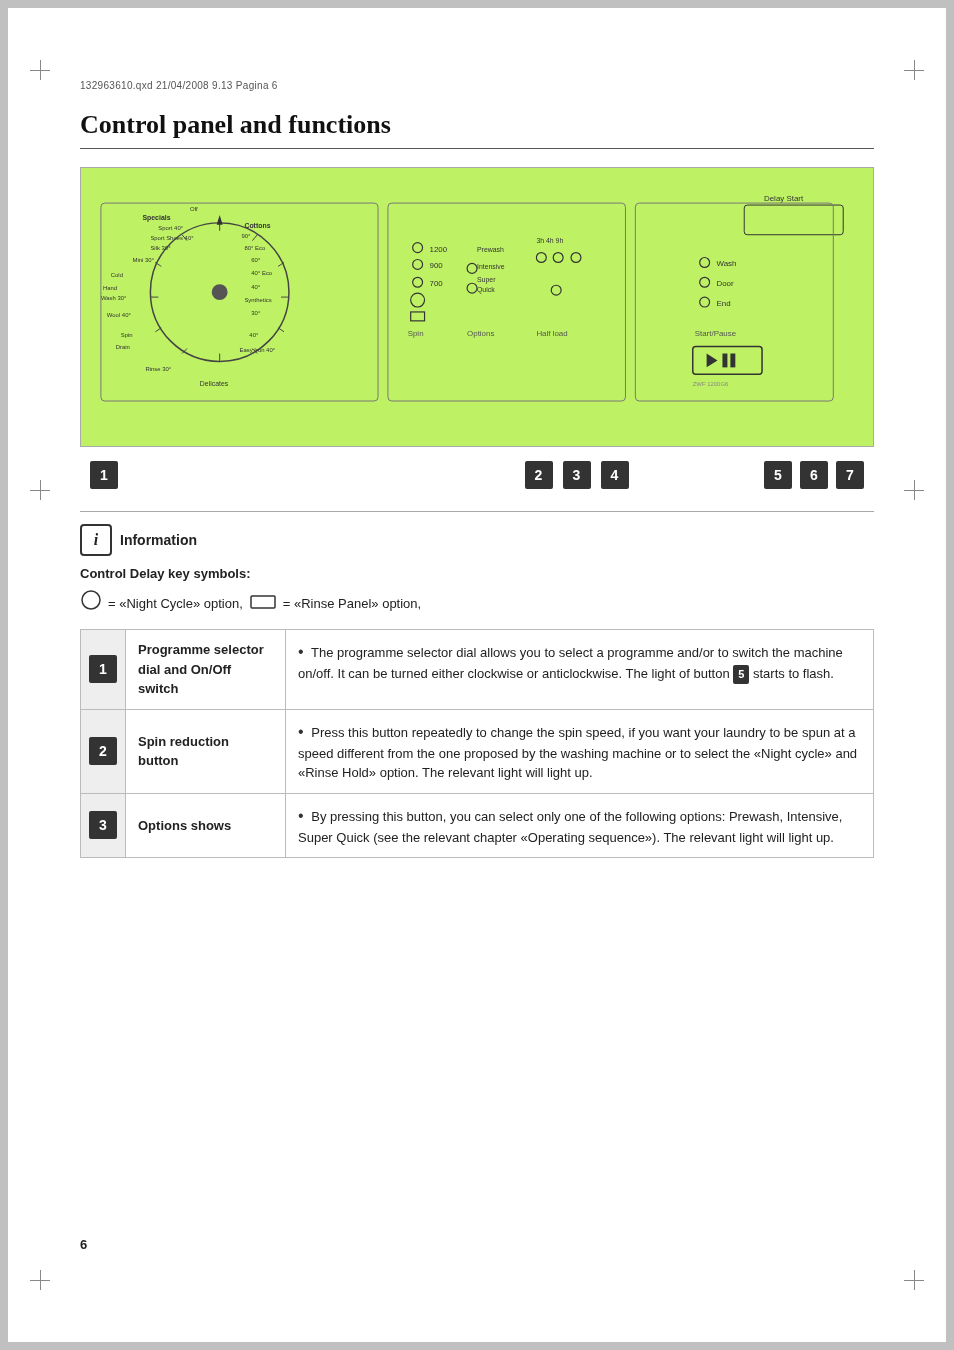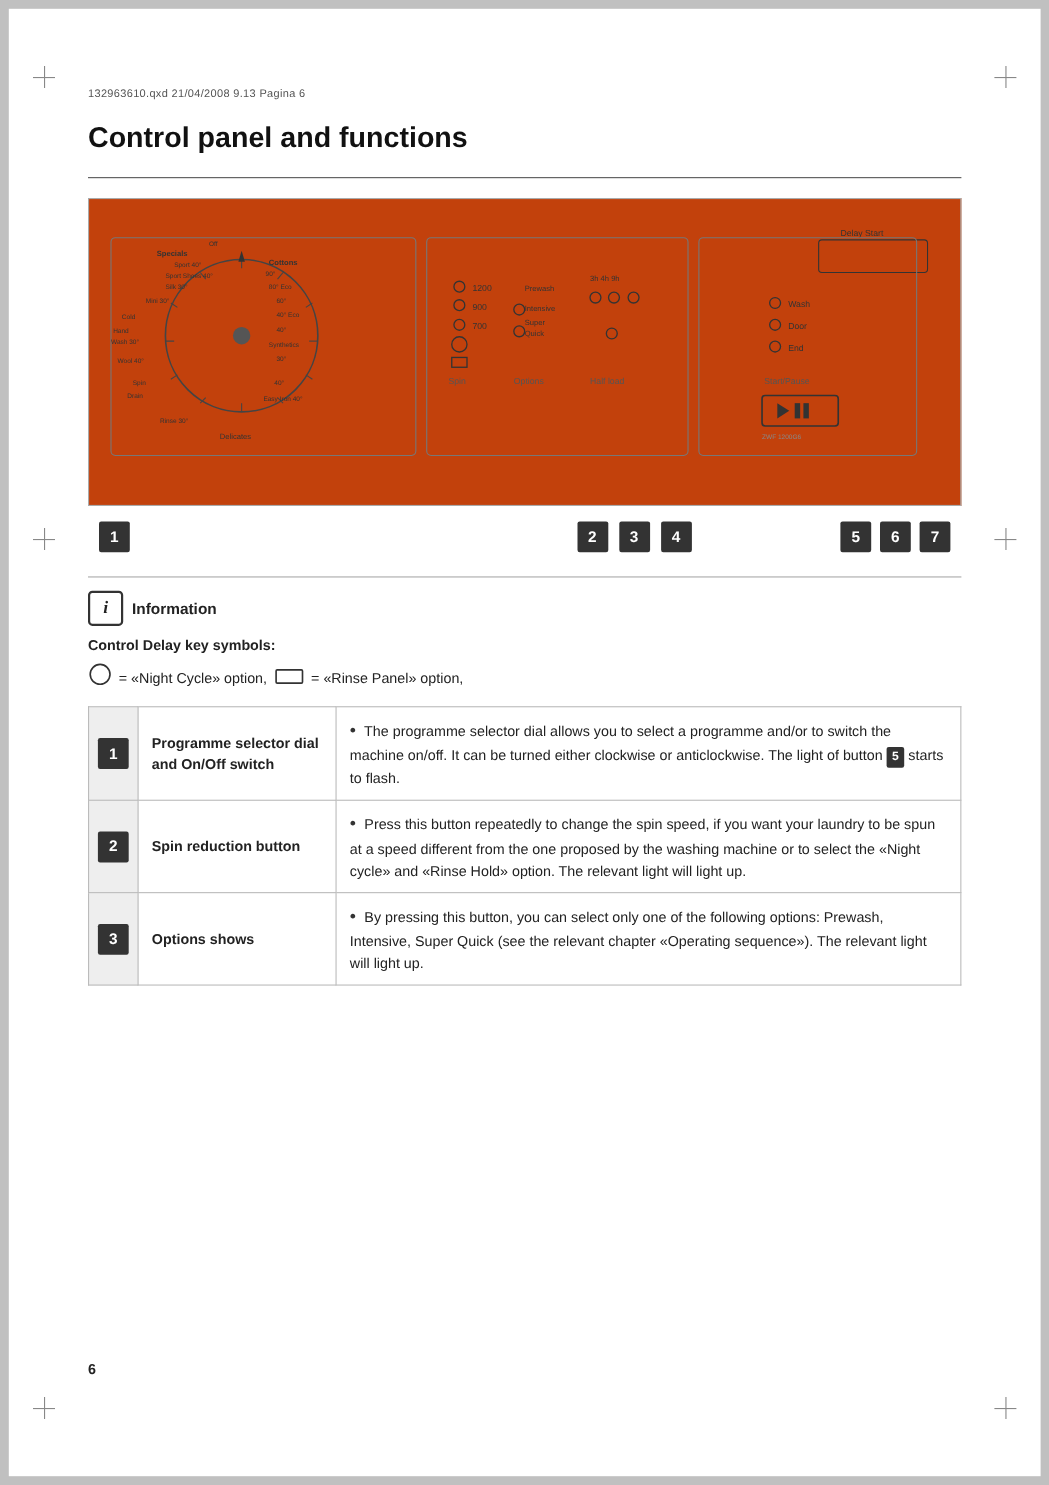--- a/index.html
+++ b/index.html
@@ -86,29 +86,30 @@
       right: 80px;
       bottom: 80px;
     }
 
     
     .page-title {
       font-size: 26px;
       font-weight: bold;
       color: #111;
       margin-bottom: 6px;
-      padding-bottom: 20px;
+      padding-bottom: 8px;
       border-bottom: 1px solid #555;
+      font-family: Liberation Serif, serif;
     }
 
     
     .diagram-container {
       border: 1px solid #aaa;
       margin: 18px 0 10px 0;
-      background: #c2410c;
+      background: #bef264;
       padding: 10px;
       position: relative;
       height: 280px;
     }
 
     
     .diagram-svg {
       width: 100%;
       height: 100%;
     }
@@ -201,21 +202,21 @@
     }
     .functions-table .num-cell {
       background: #eee;
       width: 32px;
       text-align: center;
       vertical-align: middle;
       font-size: 0;
       padding: 8px;
     }
     .functions-table .label-cell {
-      width: 180px;
+      width: 160px;
       font-weight: bold;
       vertical-align: middle;
     }
     .functions-table .desc-cell {
       color: #222;
     }
     .bullet {
       color: #333;
       font-size: 16px;
       margin-right: 4px;

